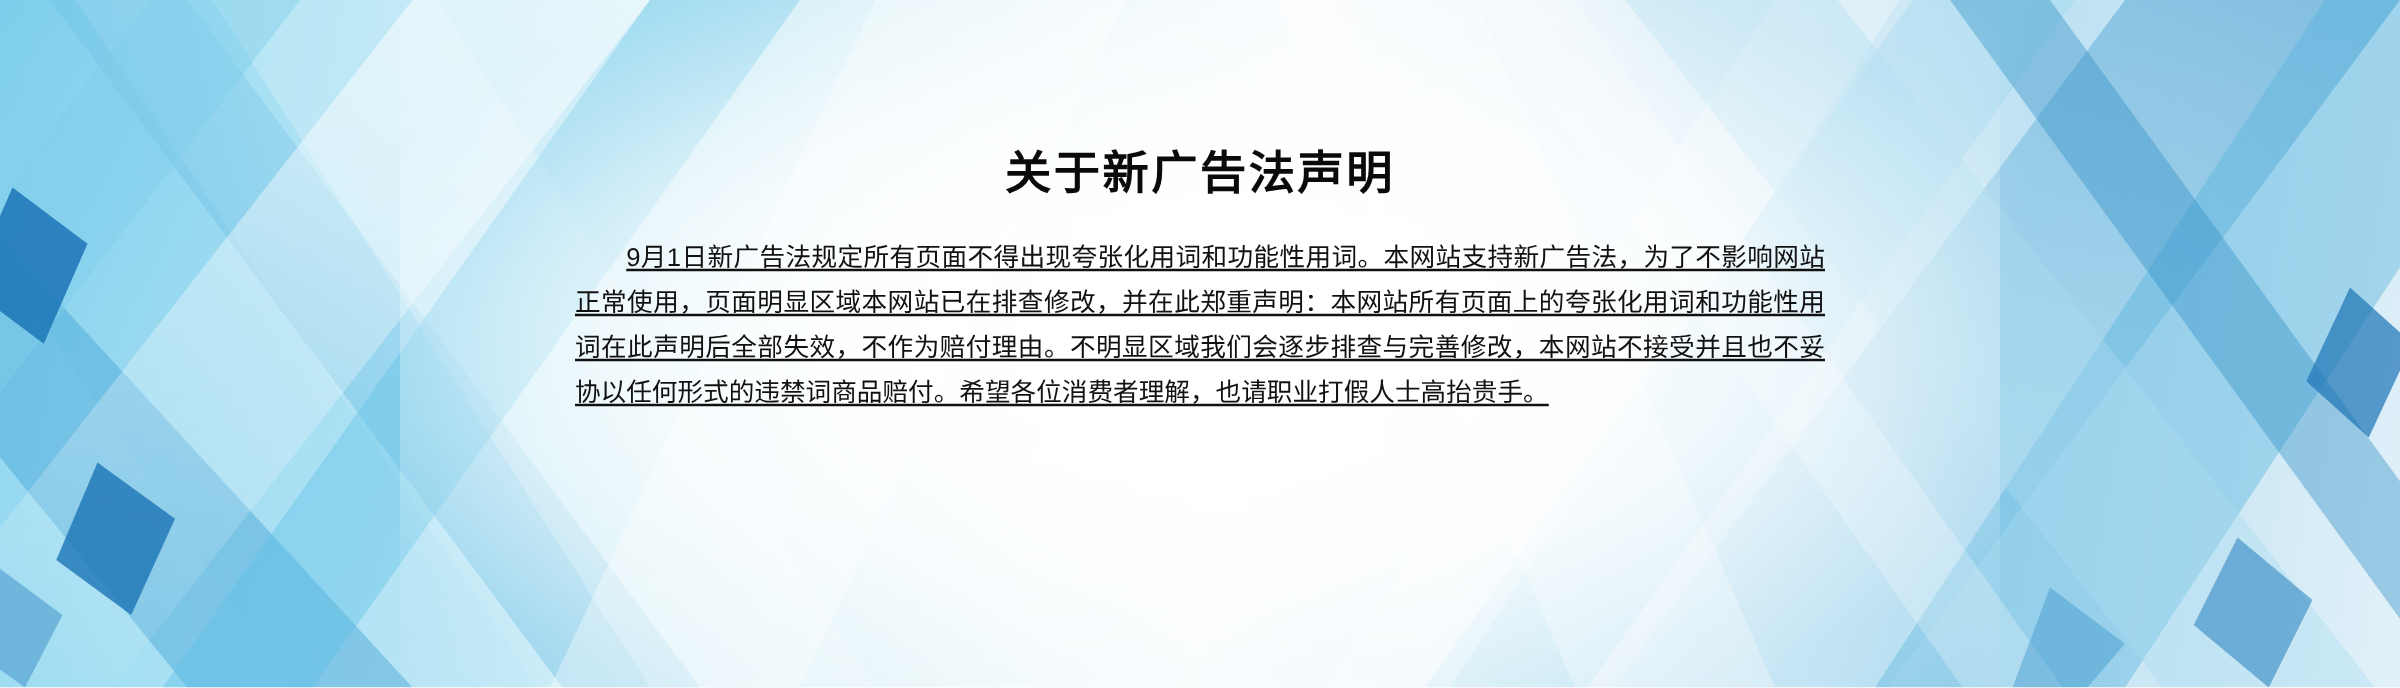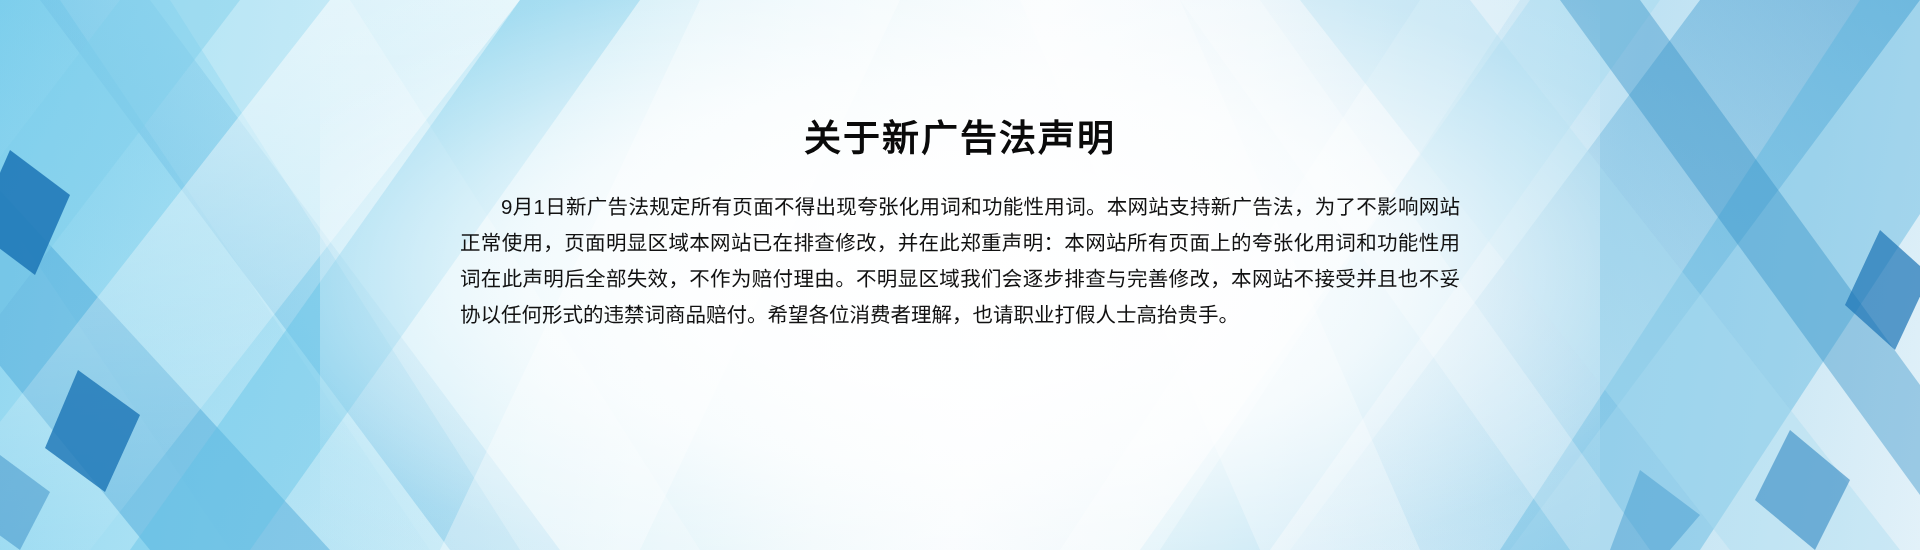--- a/index.html
+++ b/index.html
@@ -84,20 +84,21 @@
     line-height: 36px;
   }
   .para {
     margin: 0;
     text-align: justify;
     text-justify: inter-ideograph;
     text-align-last: left;
   }
   .para.indent {
     text-indent: 2em;
+    text-decoration: underline;
   }
 </style>
 </head>
 <body>
 
 <div id="banner">
 
   <svg class="bg-layer" viewBox="0 0 1920 550" preserveAspectRatio="none" xmlns="http://www.w3.org/2000/svg">
     <defs>
       <linearGradient id="gA" x1="0" y1="0" x2="1" y2="1">

